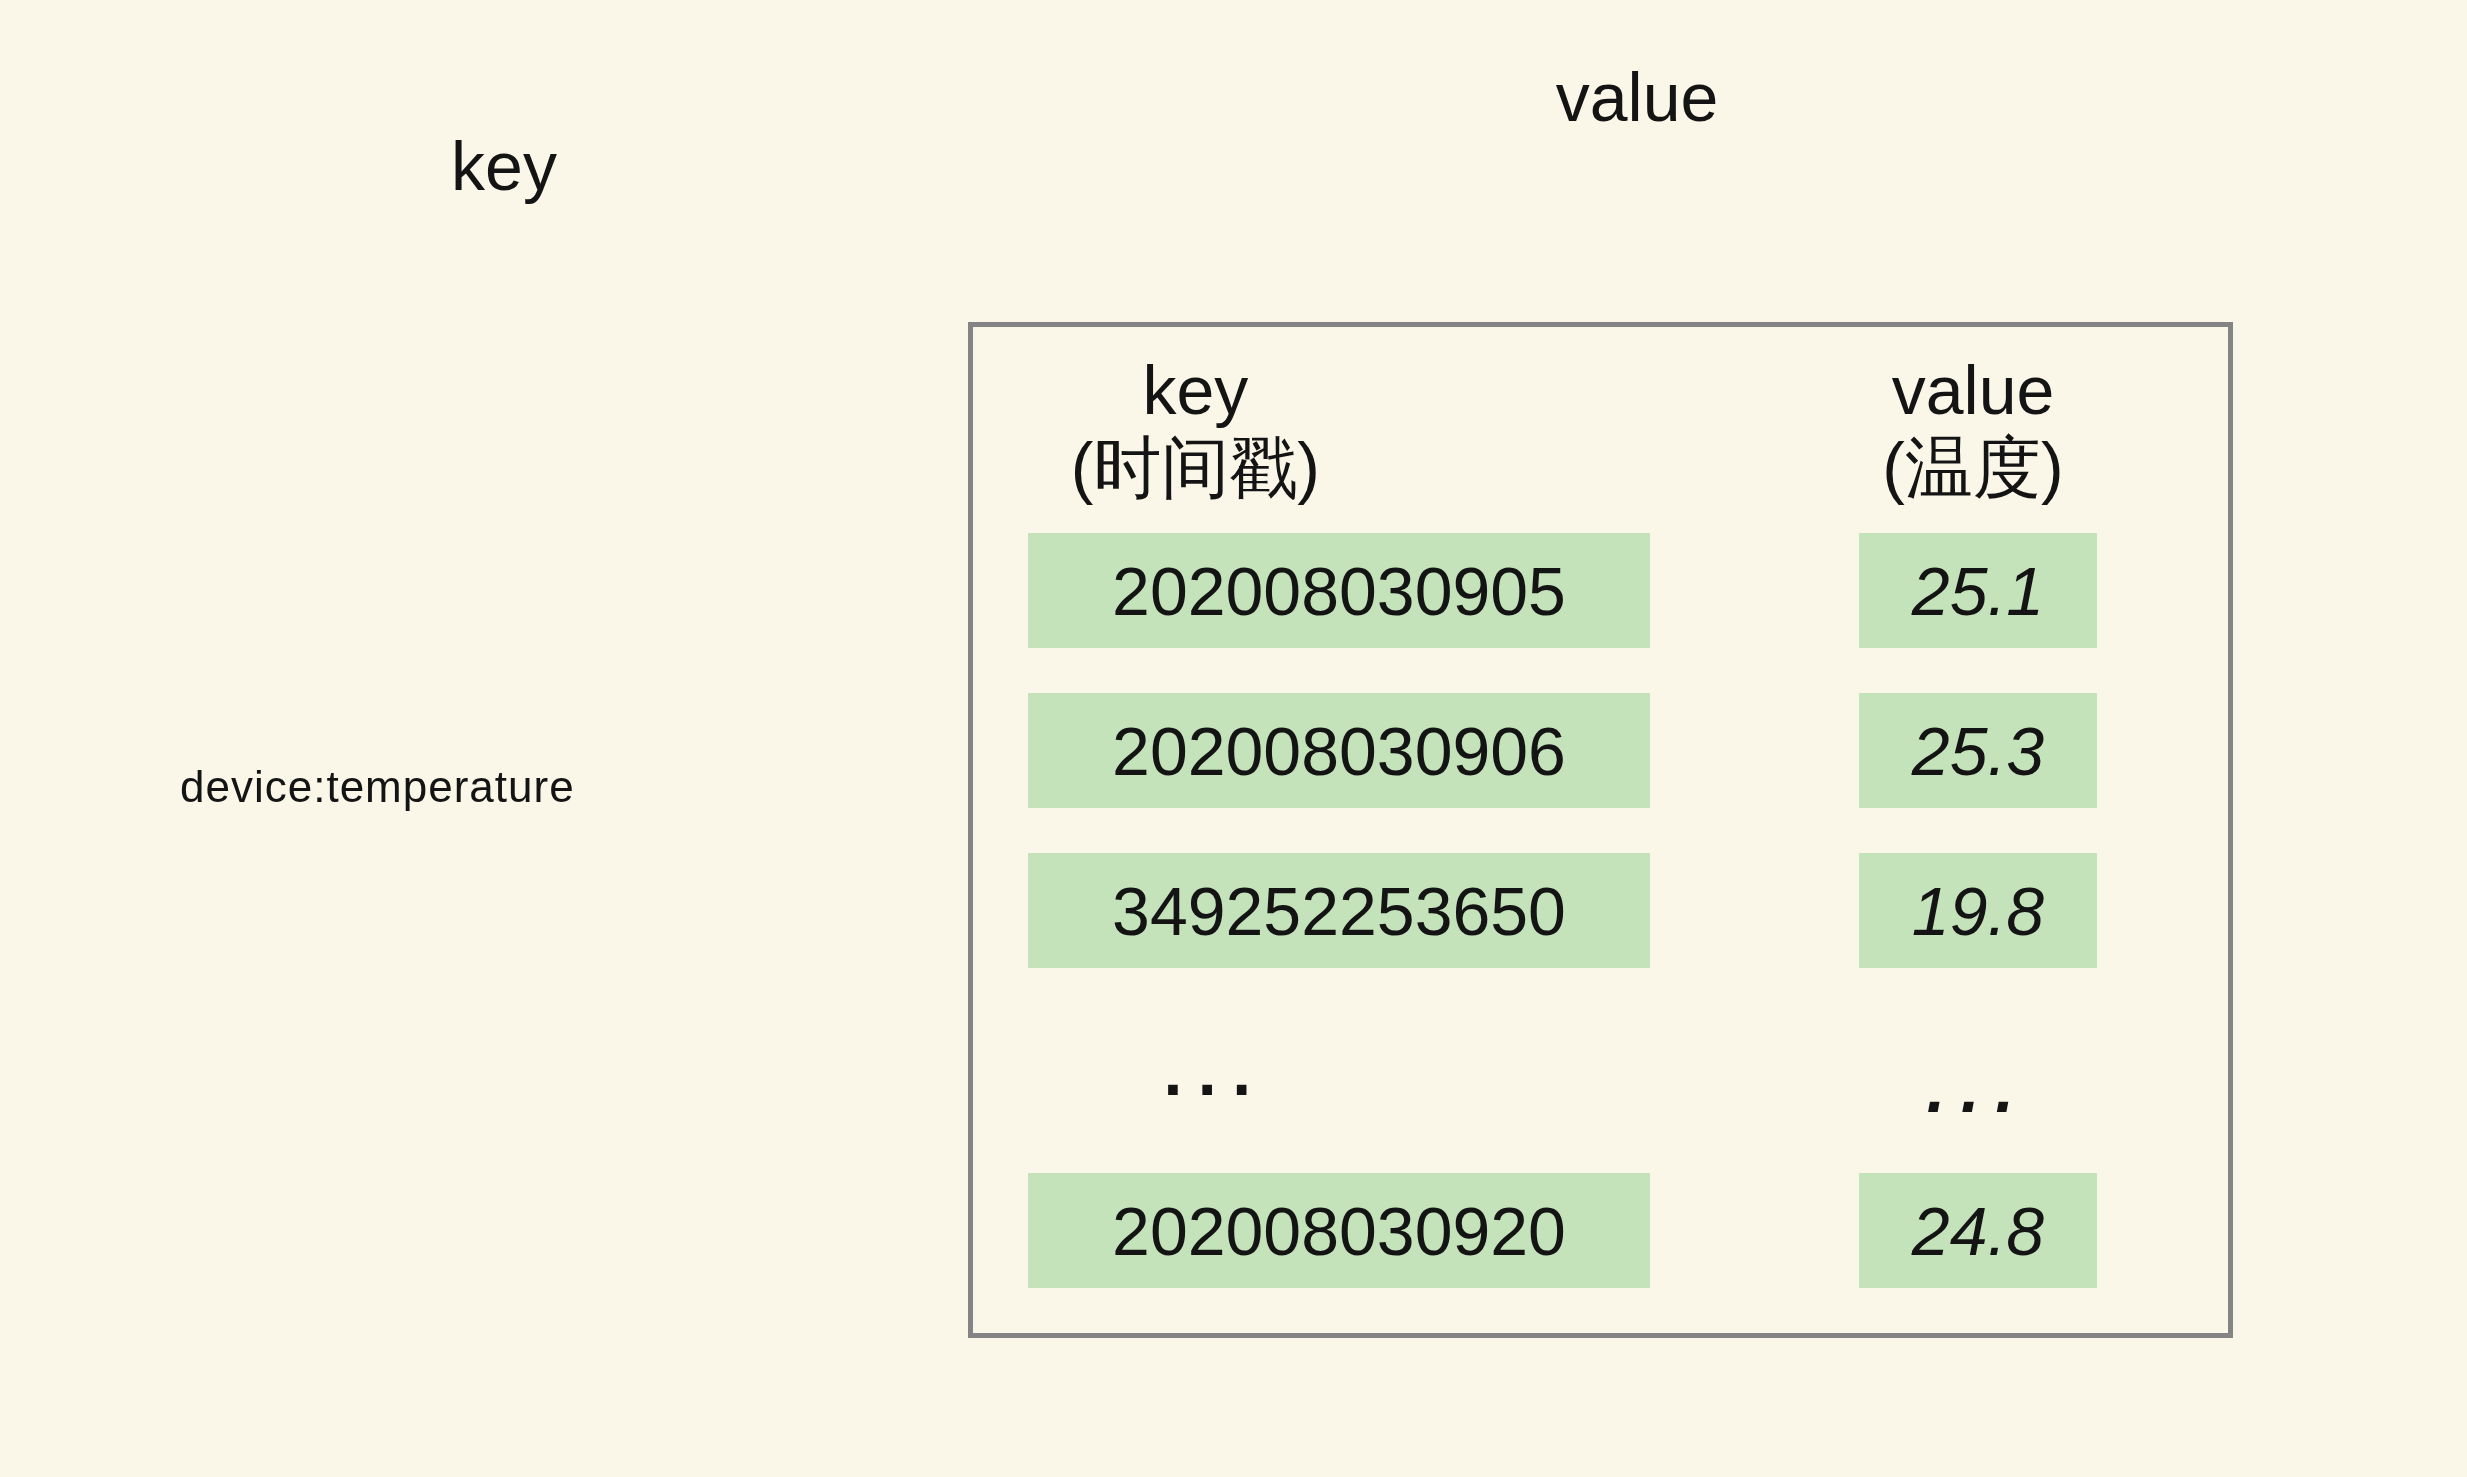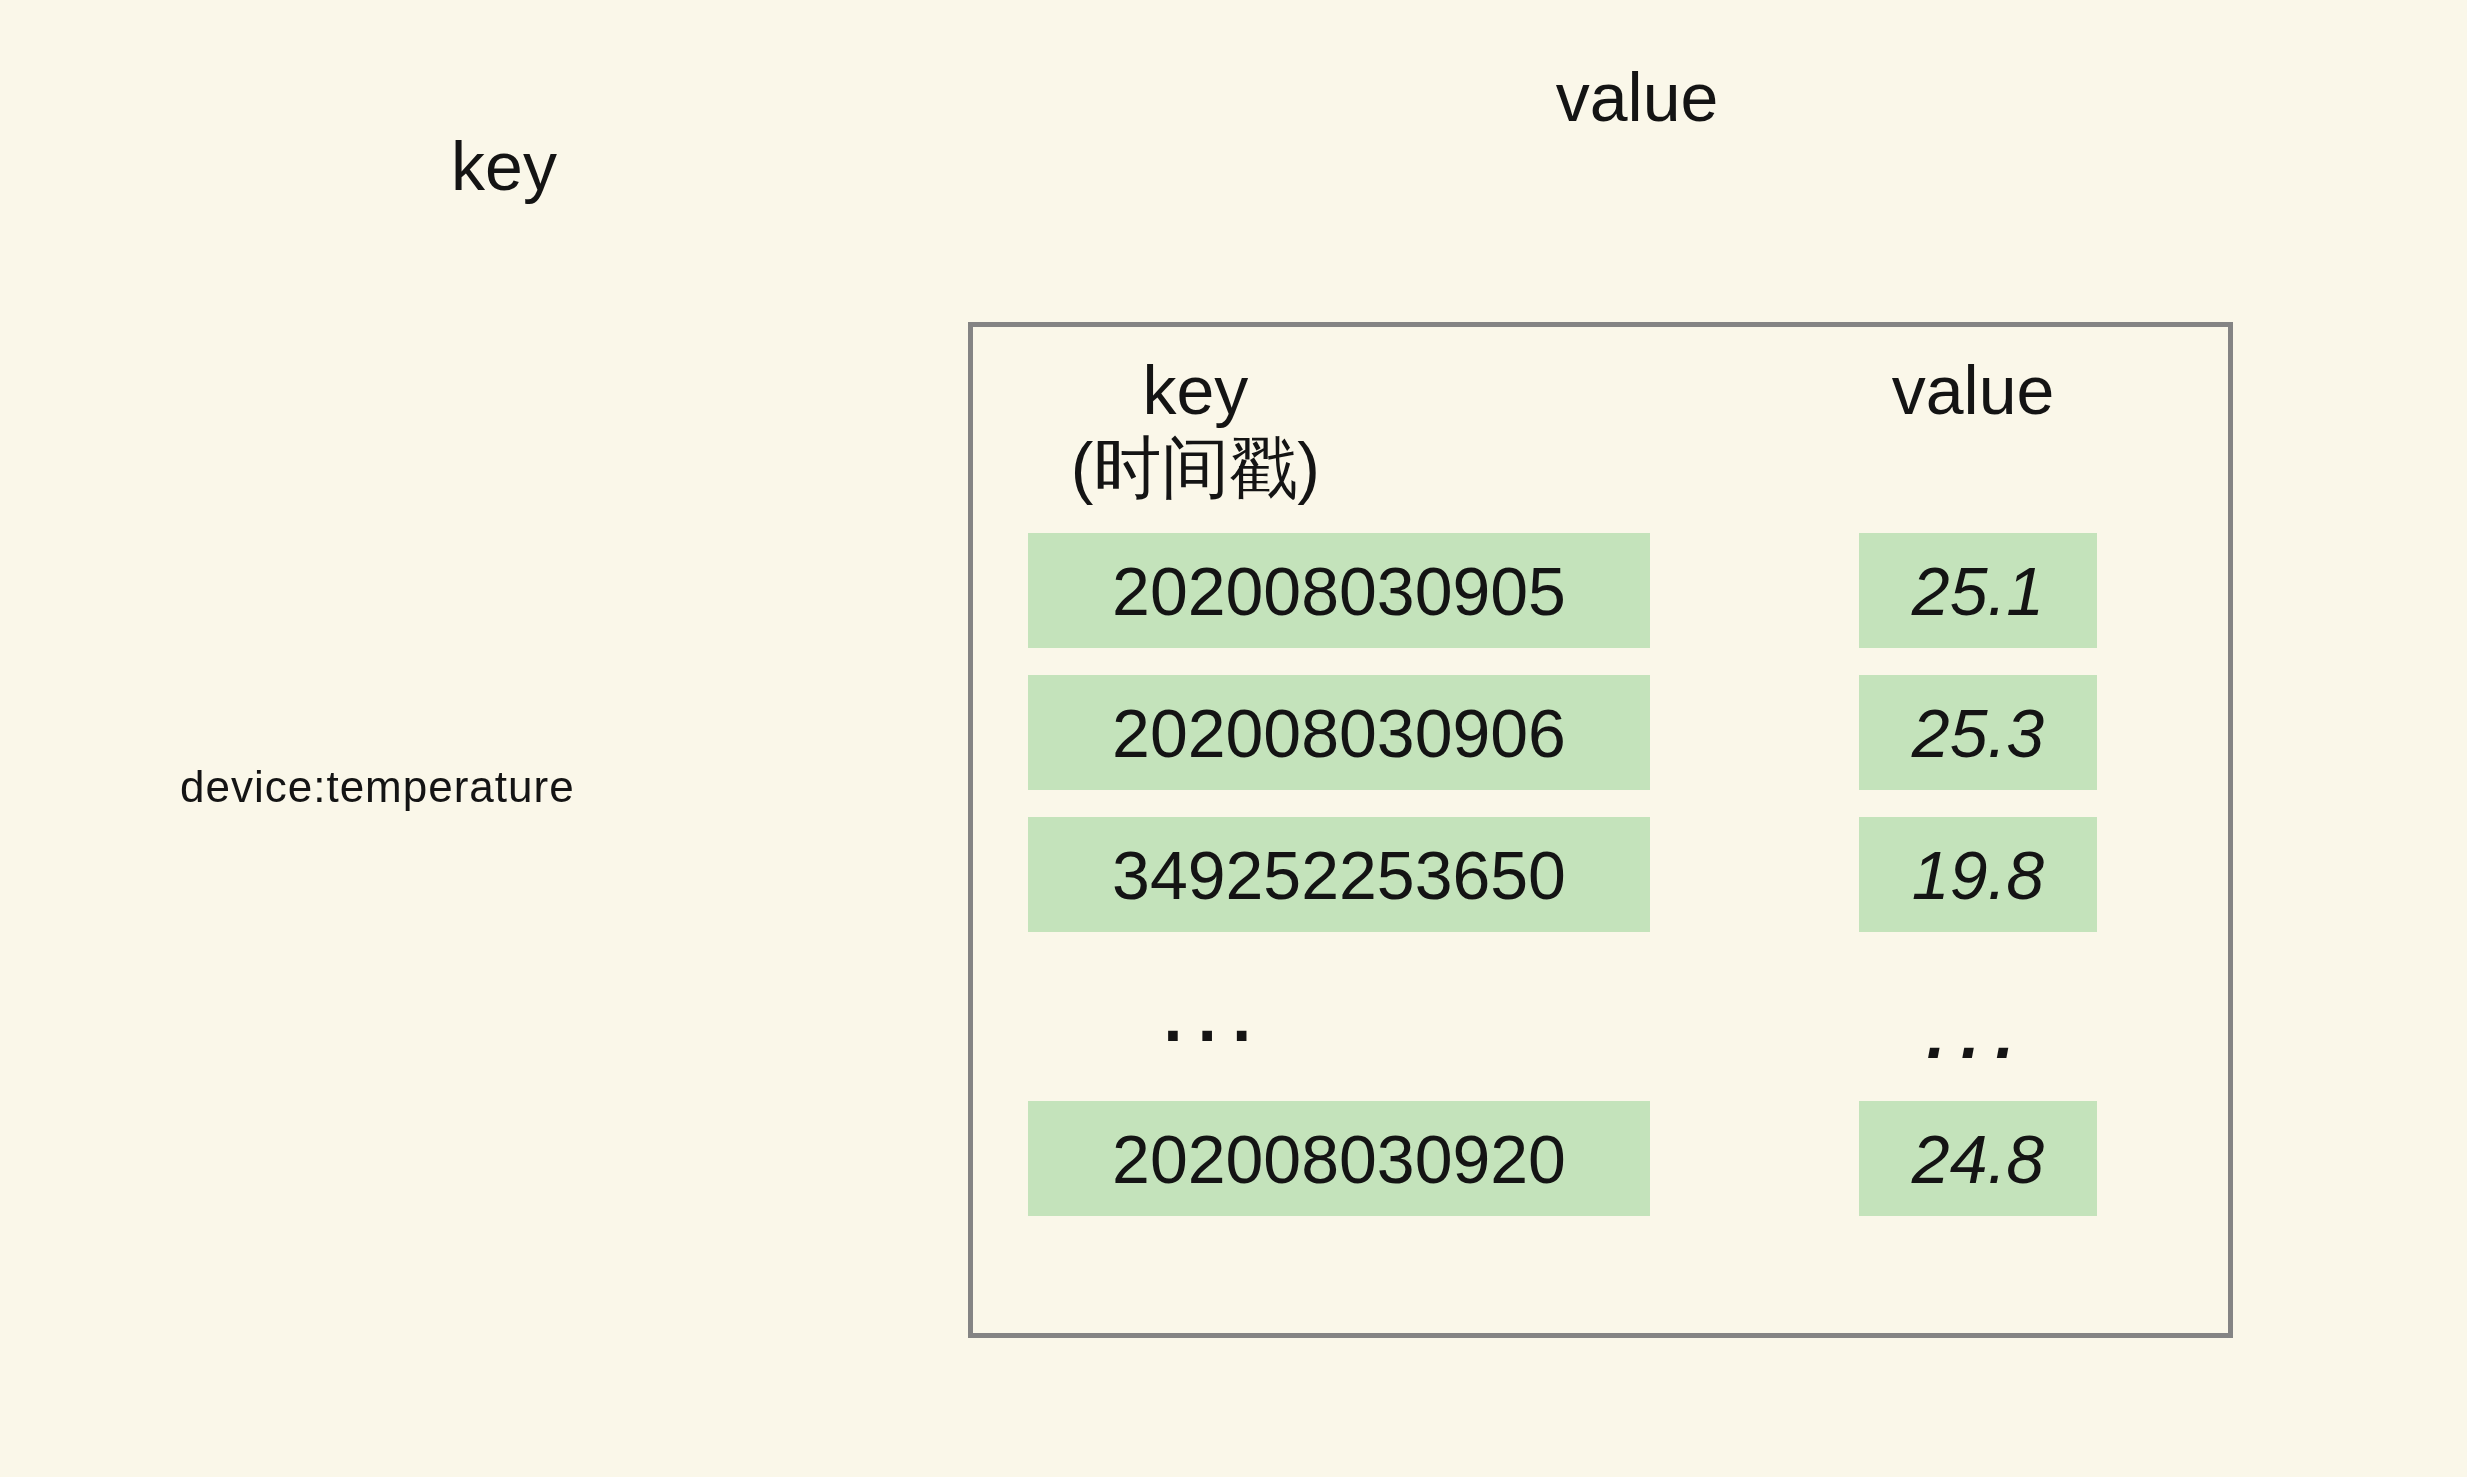--- a/index.html
+++ b/index.html
@@ -76,21 +76,21 @@
   .field-header { left: 19.3px; }
   .value-header { left: 797px; }
 
   .rows {
     position: absolute;
     left: 0;
     top: 206px;
     width: 100%;
     display: flex;
     flex-direction: column;
-    gap: 27px;
+    gap: 45px;
     justify-content: center;
   }
   .row { position: relative; height: 115px; }
 
   .cell {
     position: absolute;
     height: 115px;
     display: flex;
     align-items: center;
     justify-content: center;
@@ -124,20 +124,21 @@
 
   <div class="hash-box">
 
     <div class="col-header field-header">
       <div>key</div>
       <div>(时间戳)</div>
     </div>
 
     <div class="col-header value-header">
       <div>value</div>
+      <div>(温度)</div>
     </div>
 
     <div class="rows" id="rows">
         <div class="row">
           <div class="cell field-cell">202008030905</div>
           <div class="cell value-cell">25.1</div>
         </div>
         <div class="row">
           <div class="cell field-cell">202008030906</div>
           <div class="cell value-cell">25.3</div>

